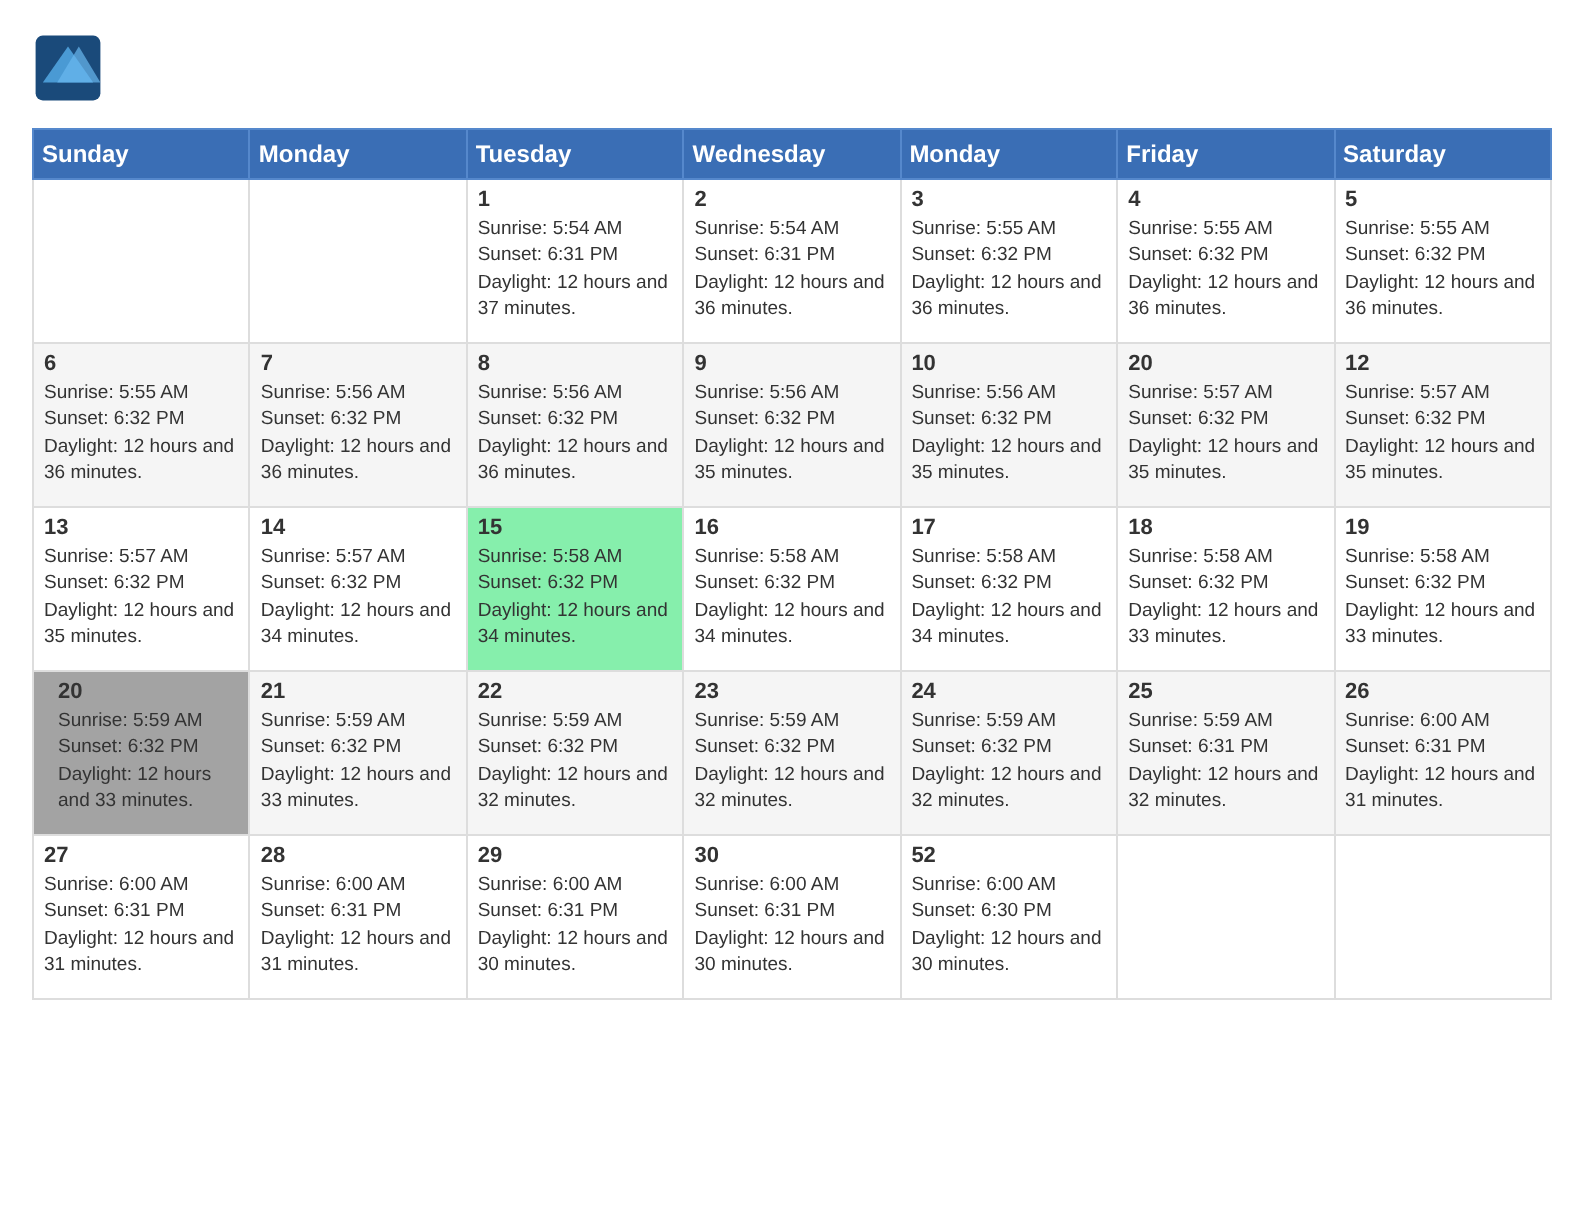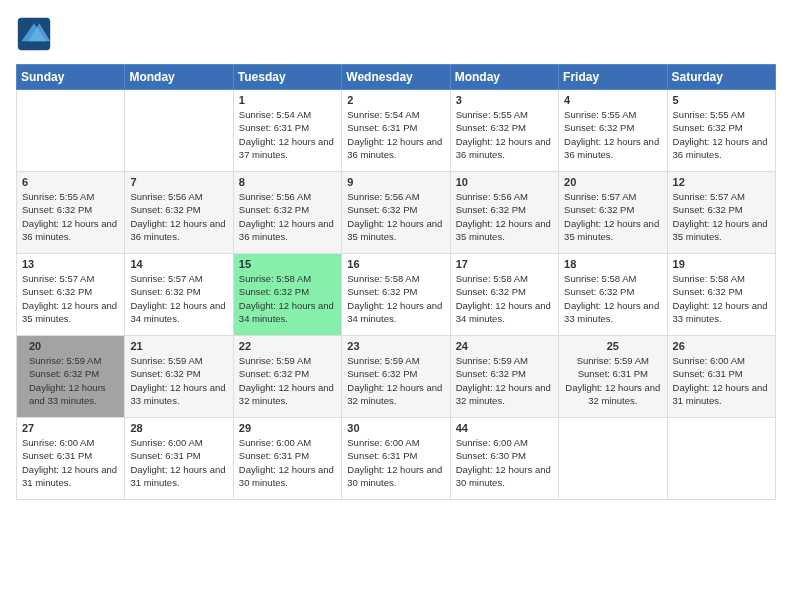--- a/index.html
+++ b/index.html
@@ -261,21 +261,21 @@
           <div class="cell-info" style="white-space: pre-line;">Sunrise: 5:59 AM
 Sunset: 6:32 PM
 Daylight: 12 hours and 32 minutes.</div>
         </td>
         <td style="background: rgb(245, 245, 245);">
           <span class="day-num">24</span>
           <div class="cell-info" style="white-space: pre-line;">Sunrise: 5:59 AM
 Sunset: 6:32 PM
 Daylight: 12 hours and 32 minutes.</div>
         </td>
-        <td style="background: rgb(245, 245, 245); text-align: center;">
+        <td style="background: rgb(245, 245, 245);">
           <span class="day-num">25</span>
           <div class="cell-info" style="white-space: pre-line;">Sunrise: 5:59 AM
 Sunset: 6:31 PM
 Daylight: 12 hours and 32 minutes.</div>
         </td>
         <td style="background: rgb(245, 245, 245);">
           <span class="day-num">26</span>
           <div class="cell-info" style="white-space: pre-line;">Sunrise: 6:00 AM
 Sunset: 6:31 PM
 Daylight: 12 hours and 31 minutes.</div>
@@ -300,21 +300,21 @@
 Sunset: 6:31 PM
 Daylight: 12 hours and 30 minutes.</div>
         </td>
         <td style="background: rgb(255, 255, 255);">
           <span class="day-num">30</span>
           <div class="cell-info" style="white-space: pre-line;">Sunrise: 6:00 AM
 Sunset: 6:31 PM
 Daylight: 12 hours and 30 minutes.</div>
         </td>
         <td style="background: rgb(255, 255, 255);">
-          <span class="day-num">44</span>
+          <span class="day-num">52</span>
           <div class="cell-info" style="white-space: pre-line;">Sunrise: 6:00 AM
 Sunset: 6:30 PM
 Daylight: 12 hours and 30 minutes.</div>
         </td>
         <td style="background: rgb(255, 255, 255);"></td>
         <td style="background: rgb(255, 255, 255);"></td>
       </tr>
     </tbody>
 </table>
 

